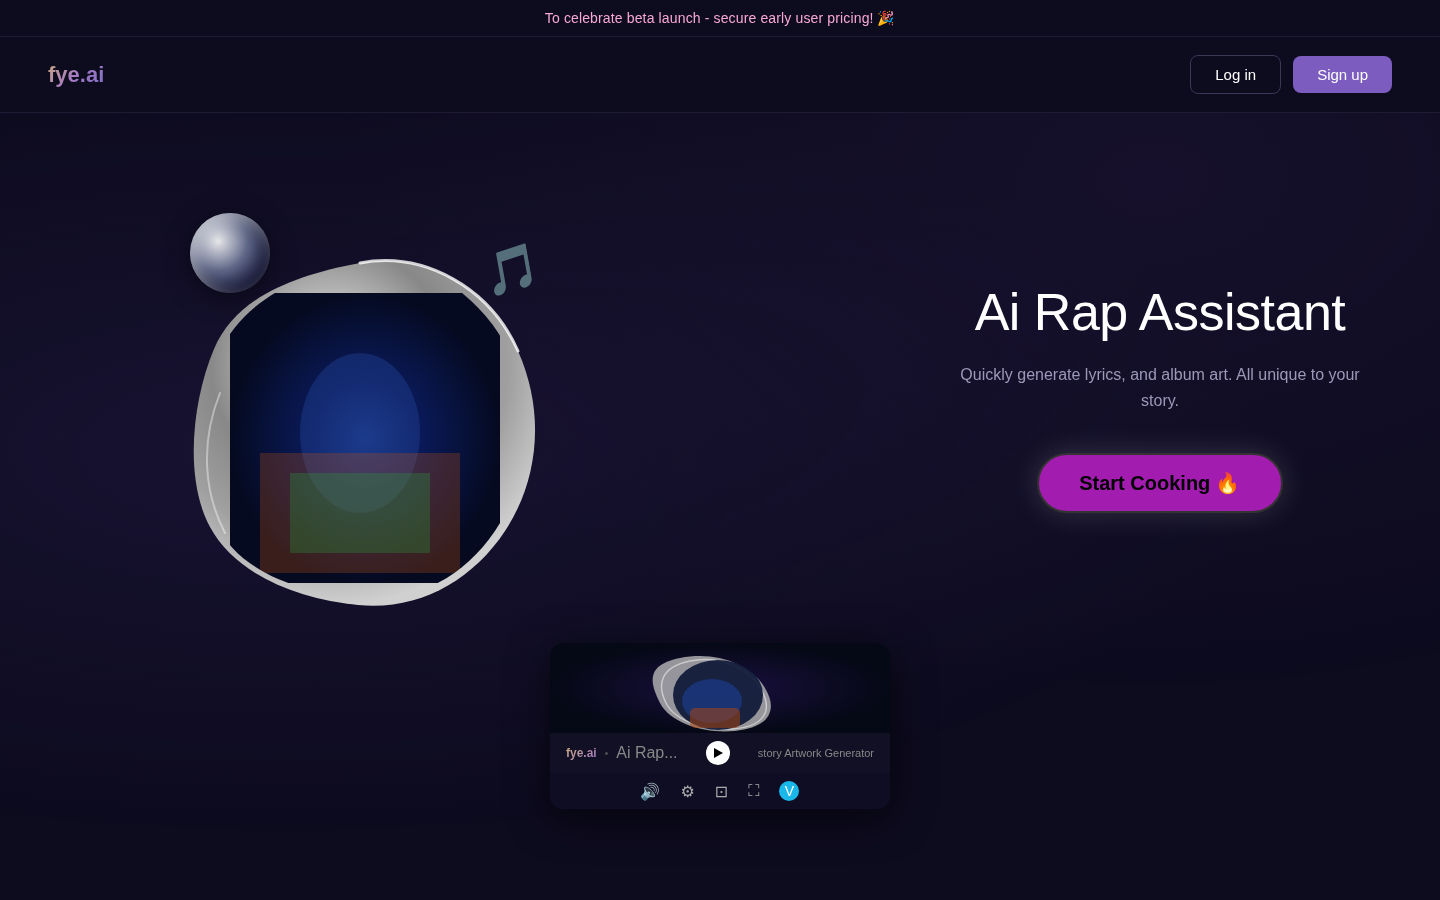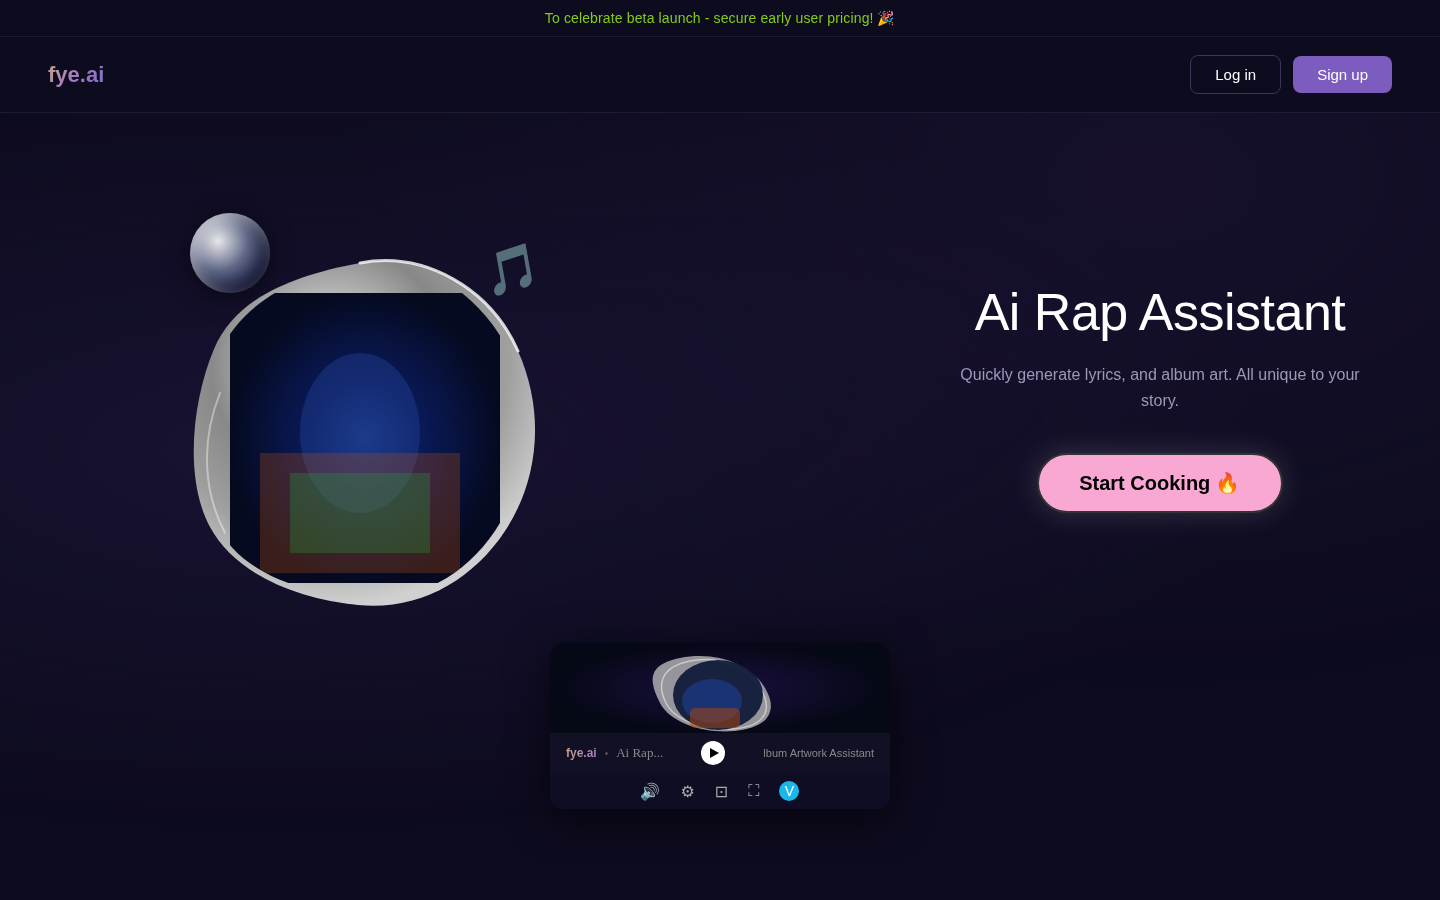--- a/index.html
+++ b/index.html
@@ -12,21 +12,21 @@
       color: #fff;
     }
 
     
     .announcement-bar {
       background: #0d0b1e;
       border-bottom: 1px solid #1e1c35;
       text-align: center;
       padding: 10px 8px;
       font-size: 14px;
-      color: #84cc16;
+      color: #f9a8d4;
       letter-spacing: 0.01em;
     }
 
     
     .header {
       display: flex;
       align-items: center;
       justify-content: space-between;
       padding: 18px 48px;
       background: #0d0b1e;
@@ -128,21 +128,21 @@
 
     .hero-subtitle {
       font-size: 16px;
       color: #9b98b8;
       line-height: 1.6;
       margin-bottom: 40px;
       text-align: center;
     }
 
     .btn-start-cooking {
-      background: #f9a8d4;
+      background: #a21caf;
       color: #000;
       border: 2px solid #333;
       padding: 16px 40px;
       border-radius: 50px;
       font-size: 20px;
       font-weight: 700;
       cursor: pointer;
       display: inline-flex;
       align-items: center;
       gap: 8px;
@@ -199,22 +199,21 @@
       background-clip: text;
     }
 
     .video-dot {
       color: #555;
       font-size: 10px;
     }
 
     .video-label {
       color: #888;
-      font-size: 13px;
-      font-family: Liberation Serif, serif;
+      font-size: 16px;
     }
 
     .play-btn-small {
       width: 24px;
       height: 24px;
       background: #fff;
       border-radius: 50%;
       display: flex;
       align-items: center;
       justify-content: center;
@@ -368,21 +367,21 @@
 
       <div class="video-bar">
         <div class="video-bar-left">
           <span class="video-logo-small">fye.ai</span>
           <span class="video-dot">•</span>
           <span class="video-label">Ai Rap...</span>
         </div>
         <div class="play-btn-small">
           <div class="play-triangle"></div>
         </div>
-        <div class="video-bar-right">lbum Artwork Assistant</div>
+        <div class="video-bar-right">story Artwork Generator</div>
       </div>
 
       <div class="video-controls">
         <span class="ctrl-icon">🔊</span>
         <span class="ctrl-icon">⚙</span>
         <span class="ctrl-icon">⊡</span>
         <span class="ctrl-icon">⛶</span>
         <span class="ctrl-icon" style="font-size:14px; background:#1ab7ea; color:#fff; border-radius:50%; width:20px; height:20px; display:inline-flex; align-items:center; justify-content:center;">V</span>
       </div>
     </div>

